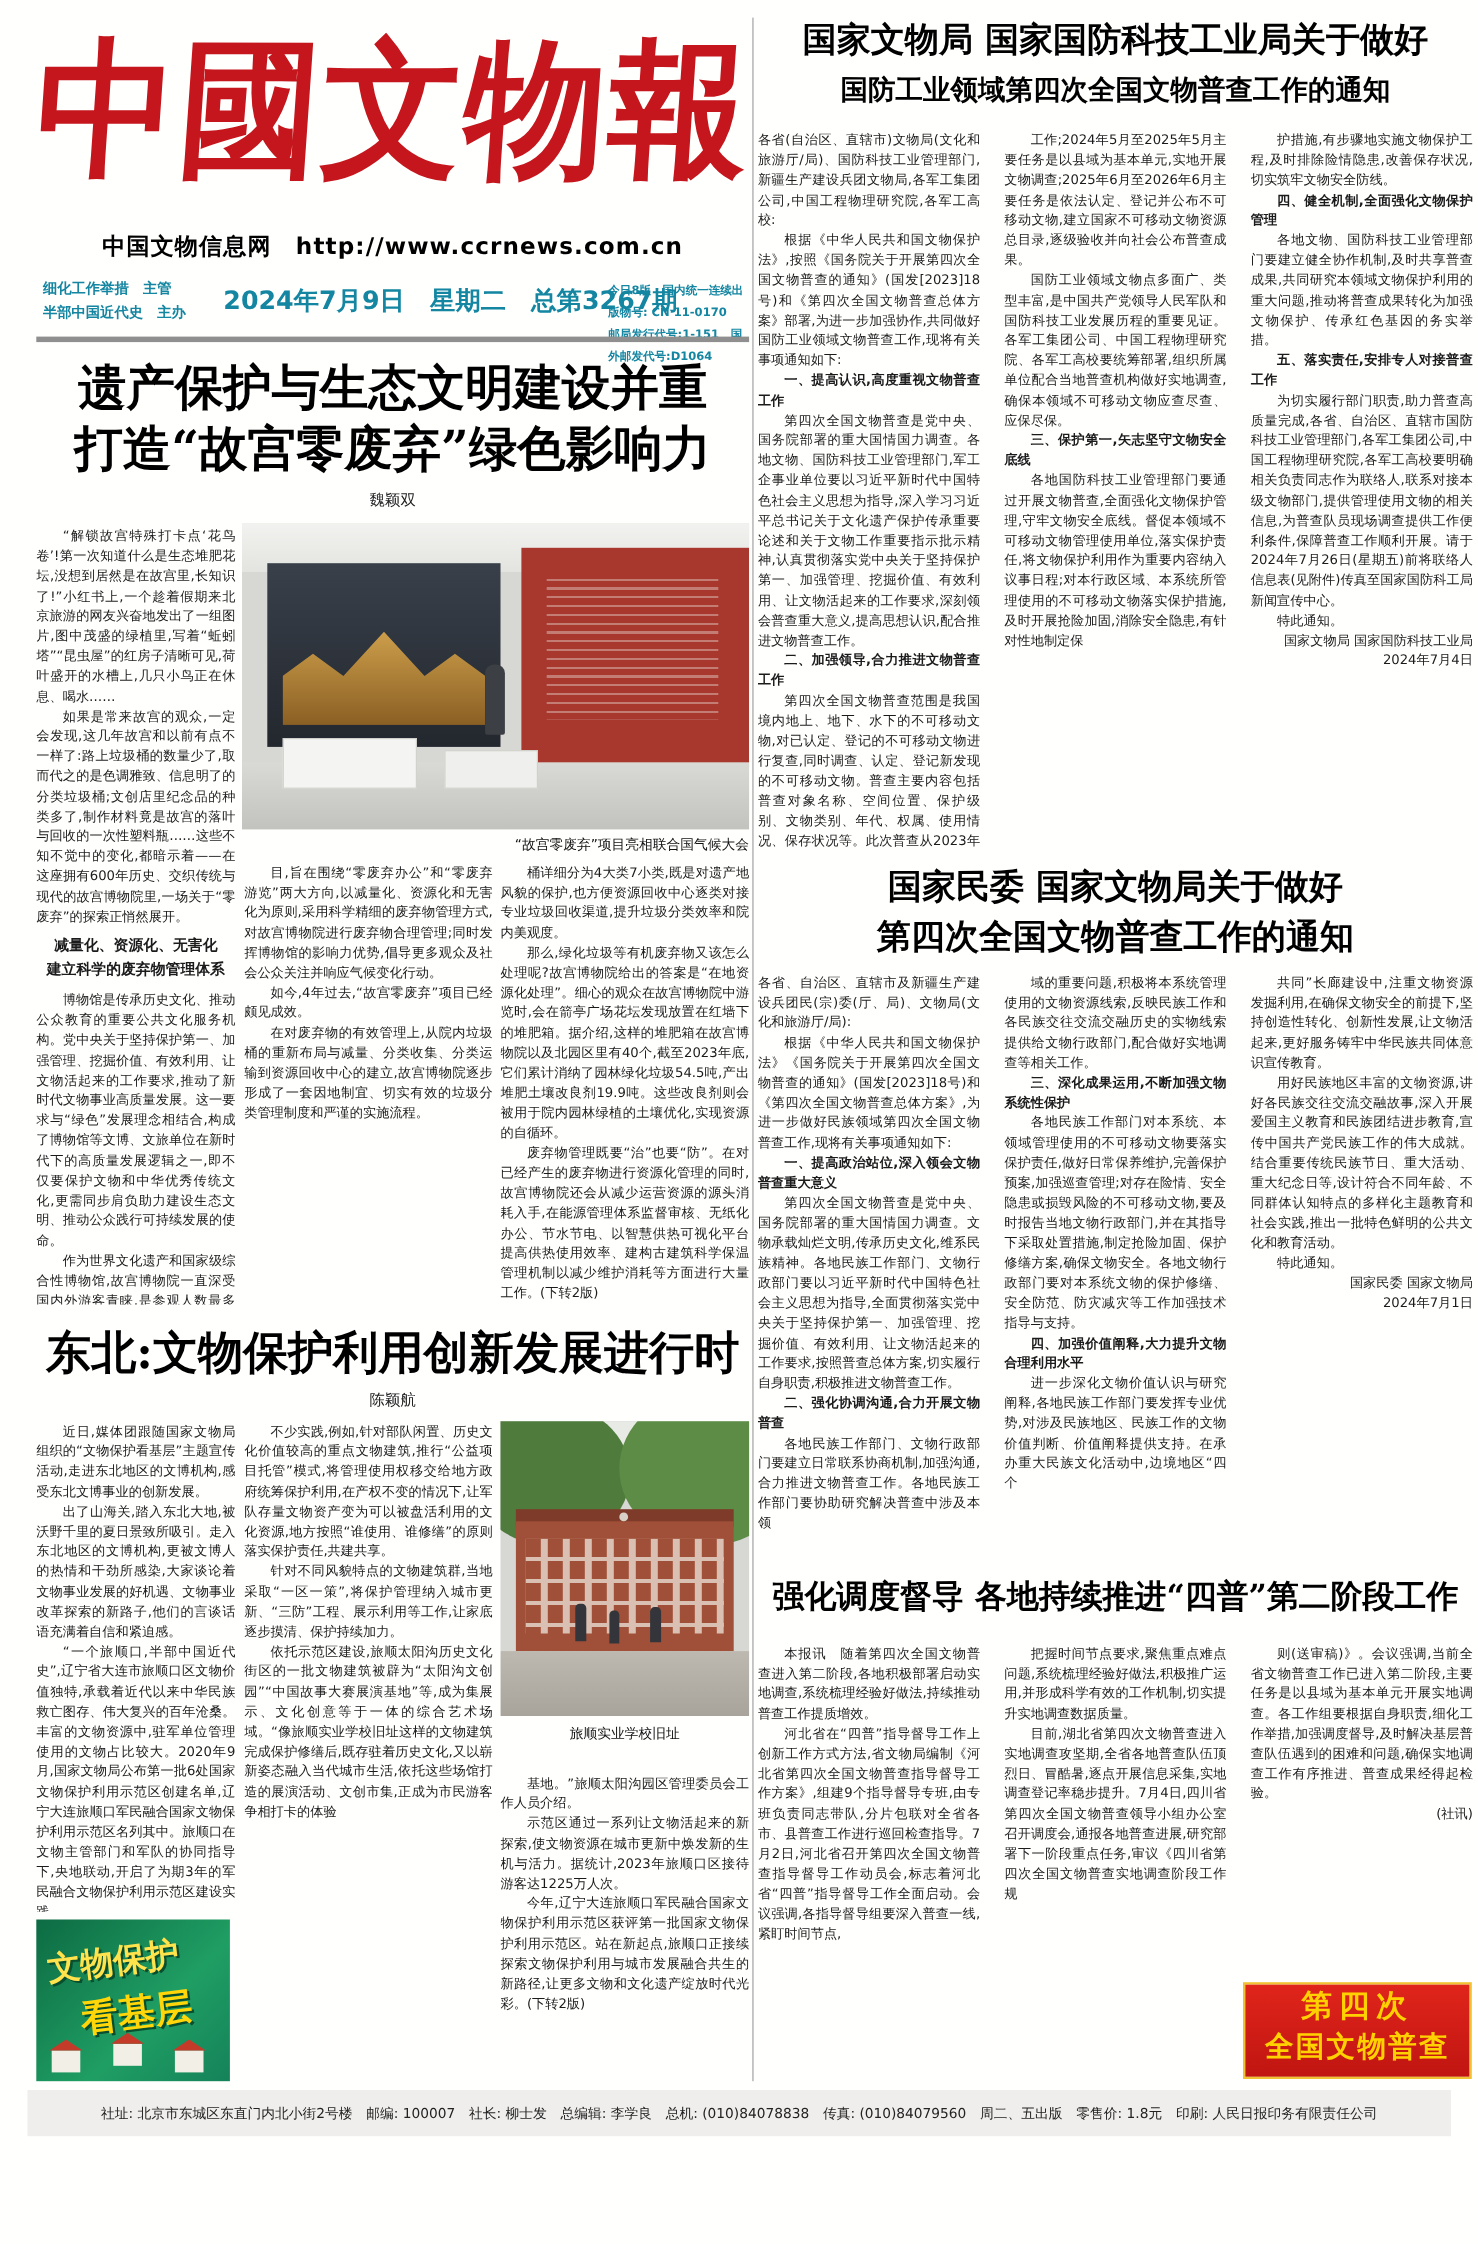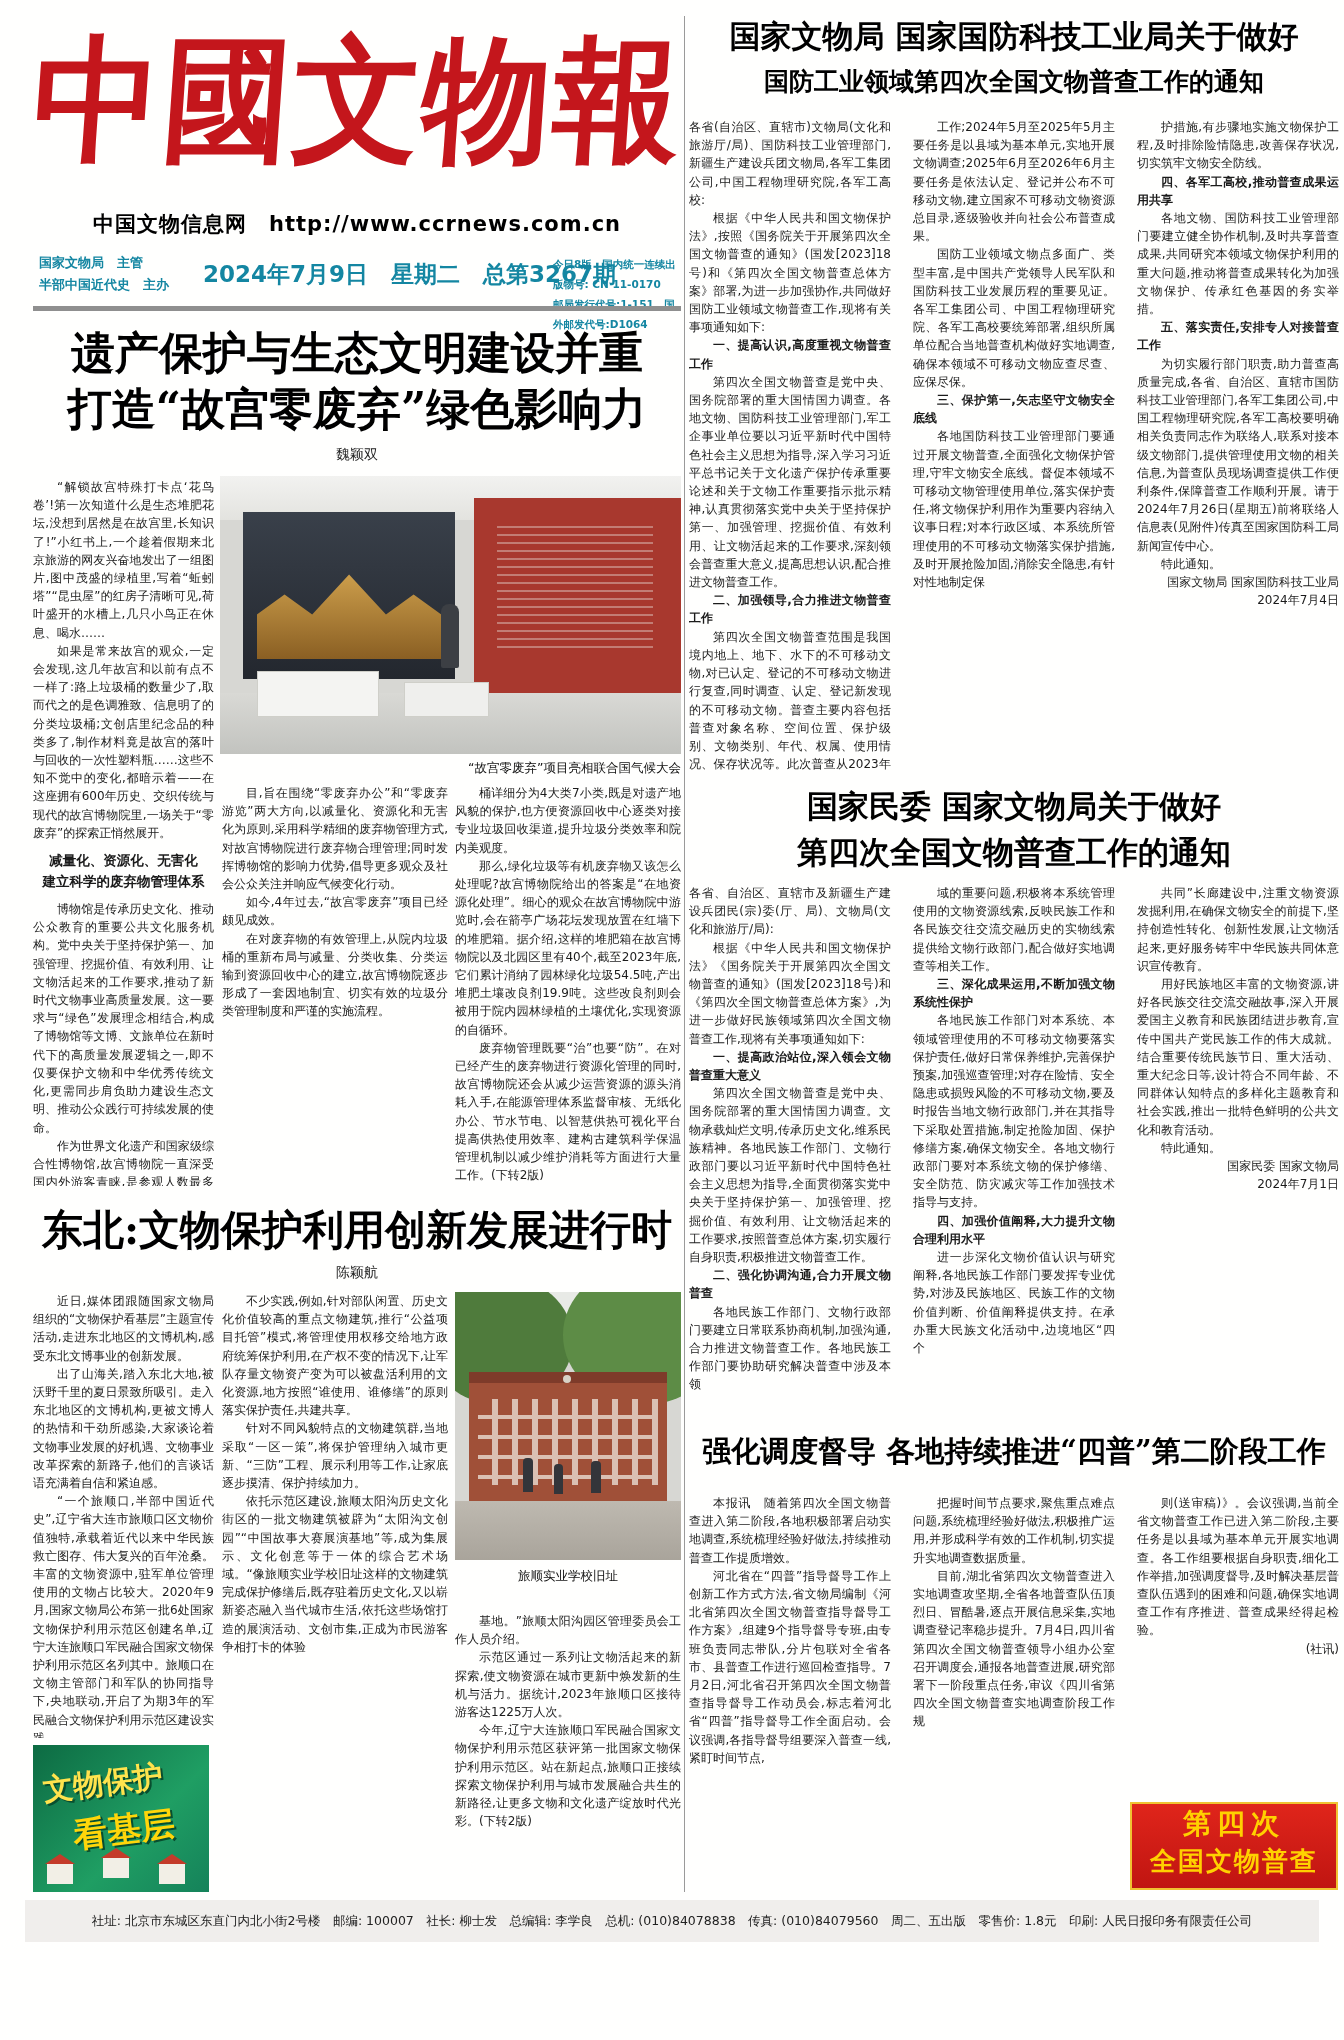--- a/index.html
+++ b/index.html
@@ -106,21 +106,21 @@
 </style>
 </head>
 <body>
 
 <div id="page">
 
   <div class="abs" id="logo">中國文物報</div>
   <div class="abs" id="siteline">中国文物信息网　http://www.ccrnews.com.cn</div>
   <div class="abs" id="tealbar">
     <div class="abs" id="sponsor">
-      <div>国家文物局　主管</div>
+      <div>细化工作举措　主管</div>
       <div>半部中国近代史　主办</div>
     </div>
     <div class="abs" id="dateline">2024年7月9日　星期二　总第3267期</div>
     <div class="abs" id="issue">
       <div>今日8版　国内统一连续出版物号: CN 11-0170</div>
       <div>邮局发行代号:1-151　国外邮发代号:D1064</div>
     </div>
   </div>
   <div class="abs" id="grayrule"></div>
   <div class="abs" id="vdivider"></div>
@@ -209,21 +209,21 @@
       <p>第四次全国文物普查范围是我国境内地上、地下、水下的不可移动文物,对已认定、登记的不可移动文物进行复查,同时调查、认定、登记新发现的不可移动文物。普查主要内容包括普查对象名称、空间位置、保护级别、文物类别、年代、权属、使用情况、保存状况等。此次普查从2023年11月开始,到2026年6月结束,分三个阶段进行:2023年11月至2024年4月主要任务是建立各级普查机构,确定技术标准和规范,开发普查系统与采集软件,开展培训、试点</p>
     </div>
   <div class="abs col" id="n1c2">
       <p>工作;2024年5月至2025年5月主要任务是以县域为基本单元,实地开展文物调查;2025年6月至2026年6月主要任务是依法认定、登记并公布不可移动文物,建立国家不可移动文物资源总目录,逐级验收并向社会公布普查成果。</p>
       <p>国防工业领域文物点多面广、类型丰富,是中国共产党领导人民军队和国防科技工业发展历程的重要见证。各军工集团公司、中国工程物理研究院、各军工高校要统筹部署,组织所属单位配合当地普查机构做好实地调查,确保本领域不可移动文物应查尽查、应保尽保。</p>
       <p class="h">三、保护第一,矢志坚守文物安全底线</p>
       <p>各地国防科技工业管理部门要通过开展文物普查,全面强化文物保护管理,守牢文物安全底线。督促本领域不可移动文物管理使用单位,落实保护责任,将文物保护利用作为重要内容纳入议事日程;对本行政区域、本系统所管理使用的不可移动文物落实保护措施,及时开展抢险加固,消除安全隐患,有针对性地制定保</p>
     </div>
   <div class="abs col" id="n1c3">
       <p>护措施,有步骤地实施文物保护工程,及时排除险情隐患,改善保存状况,切实筑牢文物安全防线。</p>
-      <p class="h">四、各军工高校,推动普查成果运用共享</p>
+      <p class="h">四、健全机制,全面强化文物保护管理</p>
       <p>各地文物、国防科技工业管理部门要建立健全协作机制,及时共享普查成果,共同研究本领域文物保护利用的重大问题,推动将普查成果转化为加强文物保护、传承红色基因的务实举措。</p>
       <p class="h">五、落实责任,安排专人对接普查工作</p>
       <p>为切实履行部门职责,助力普查高质量完成,各省、自治区、直辖市国防科技工业管理部门,各军工集团公司,中国工程物理研究院,各军工高校要明确相关负责同志作为联络人,联系对接本级文物部门,提供管理使用文物的相关信息,为普查队员现场调查提供工作便利条件,保障普查工作顺利开展。请于2024年7月26日(星期五)前将联络人信息表(见附件)传真至国家国防科工局新闻宣传中心。</p>
       <p class="n">　　特此通知。</p>
       <p class="r">国家文物局 国家国防科技工业局</p>
       <p class="r">2024年7月4日</p>
     </div>
 
   <div class="abs bigtitle" id="n2t1">国家民委 国家文物局关于做好</div>
   <div class="abs bigtitle" id="n2t2">第四次全国文物普查工作的通知</div>

